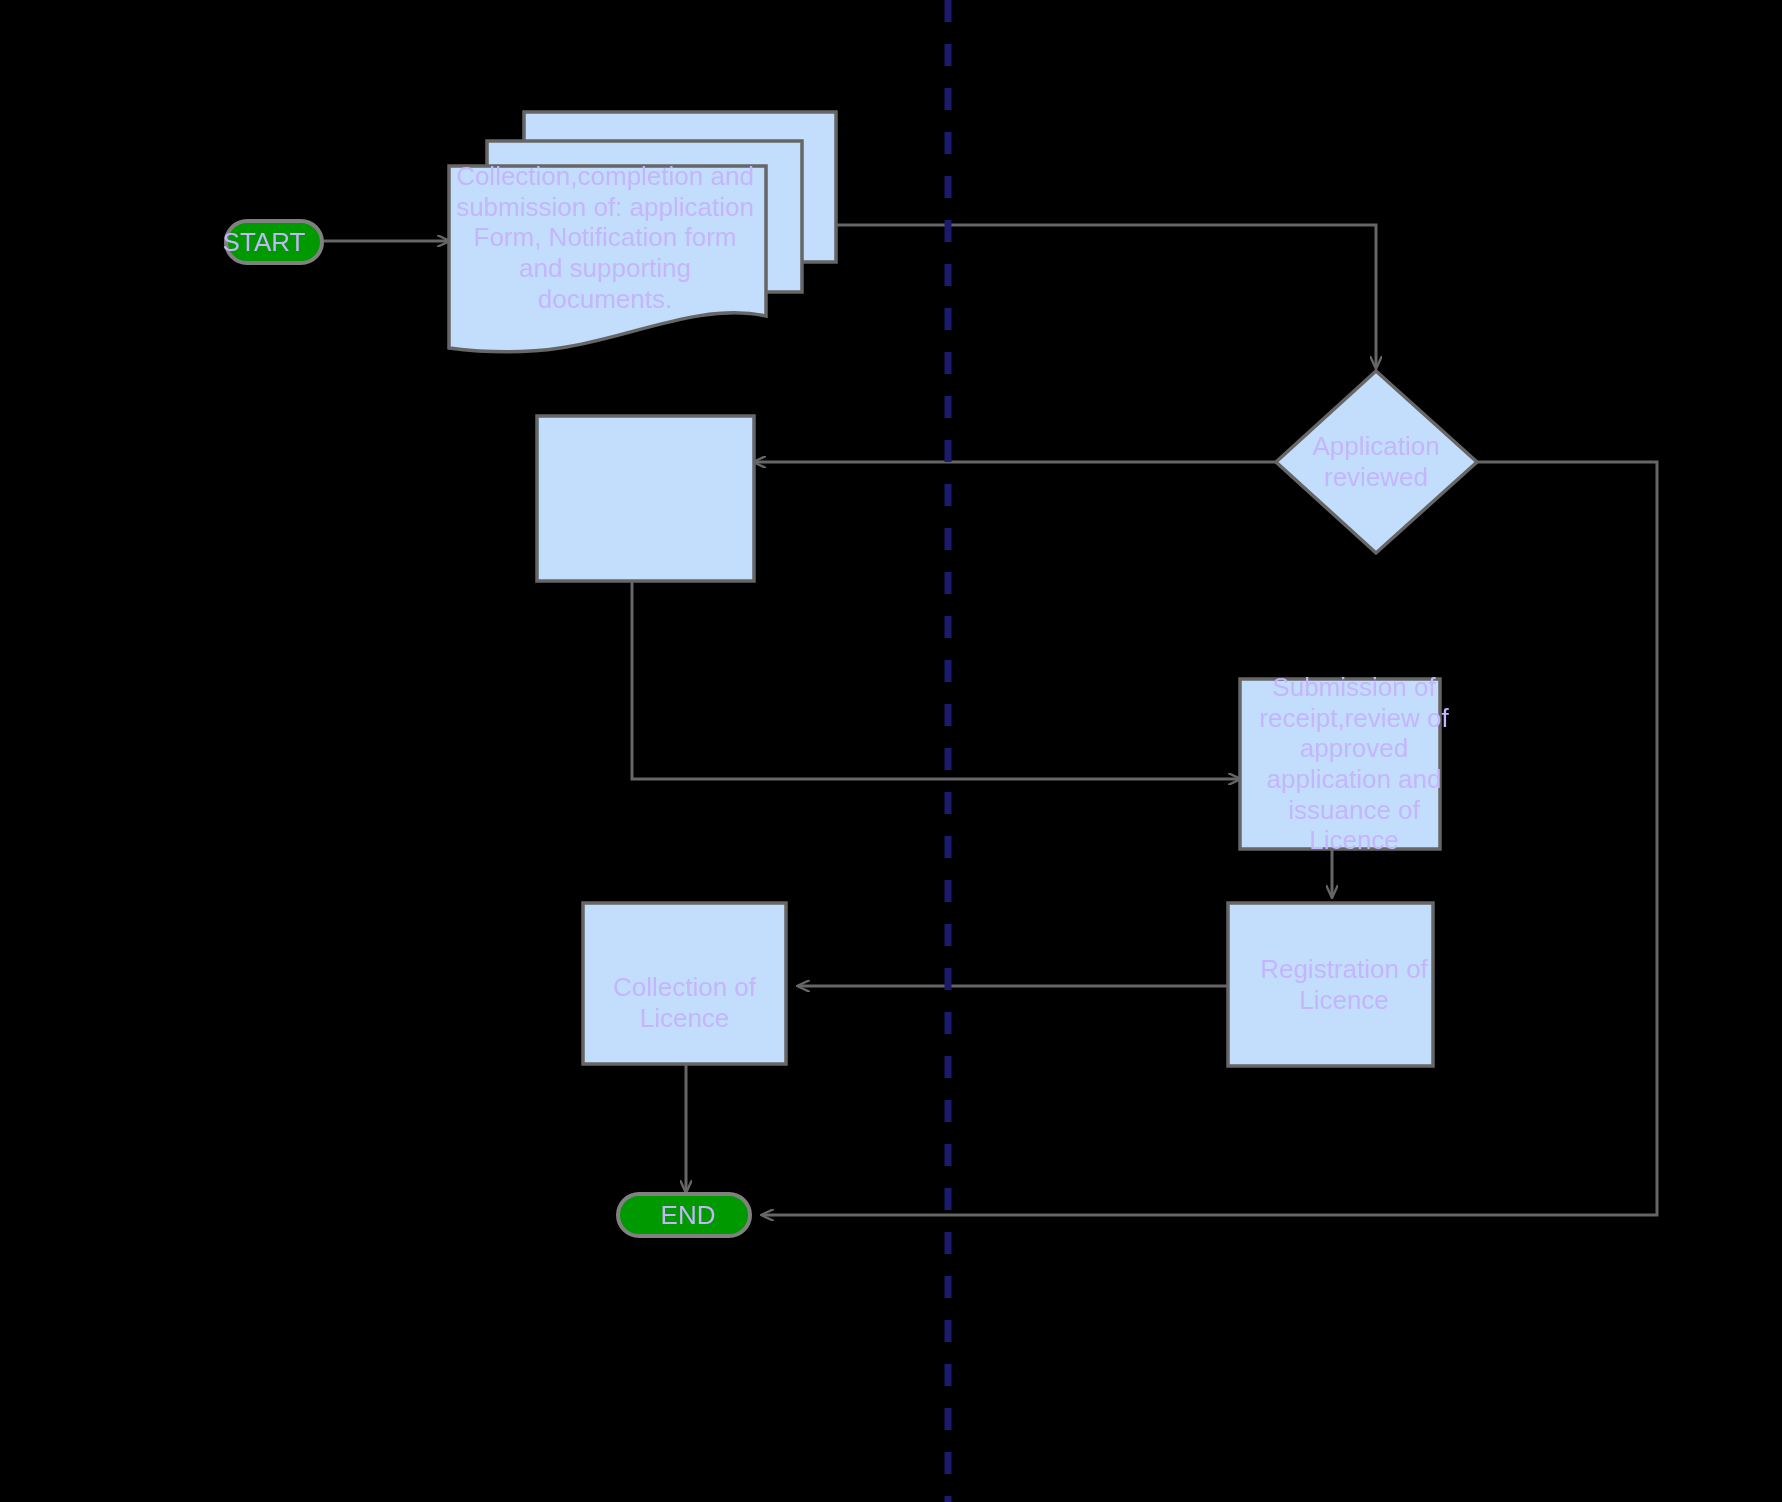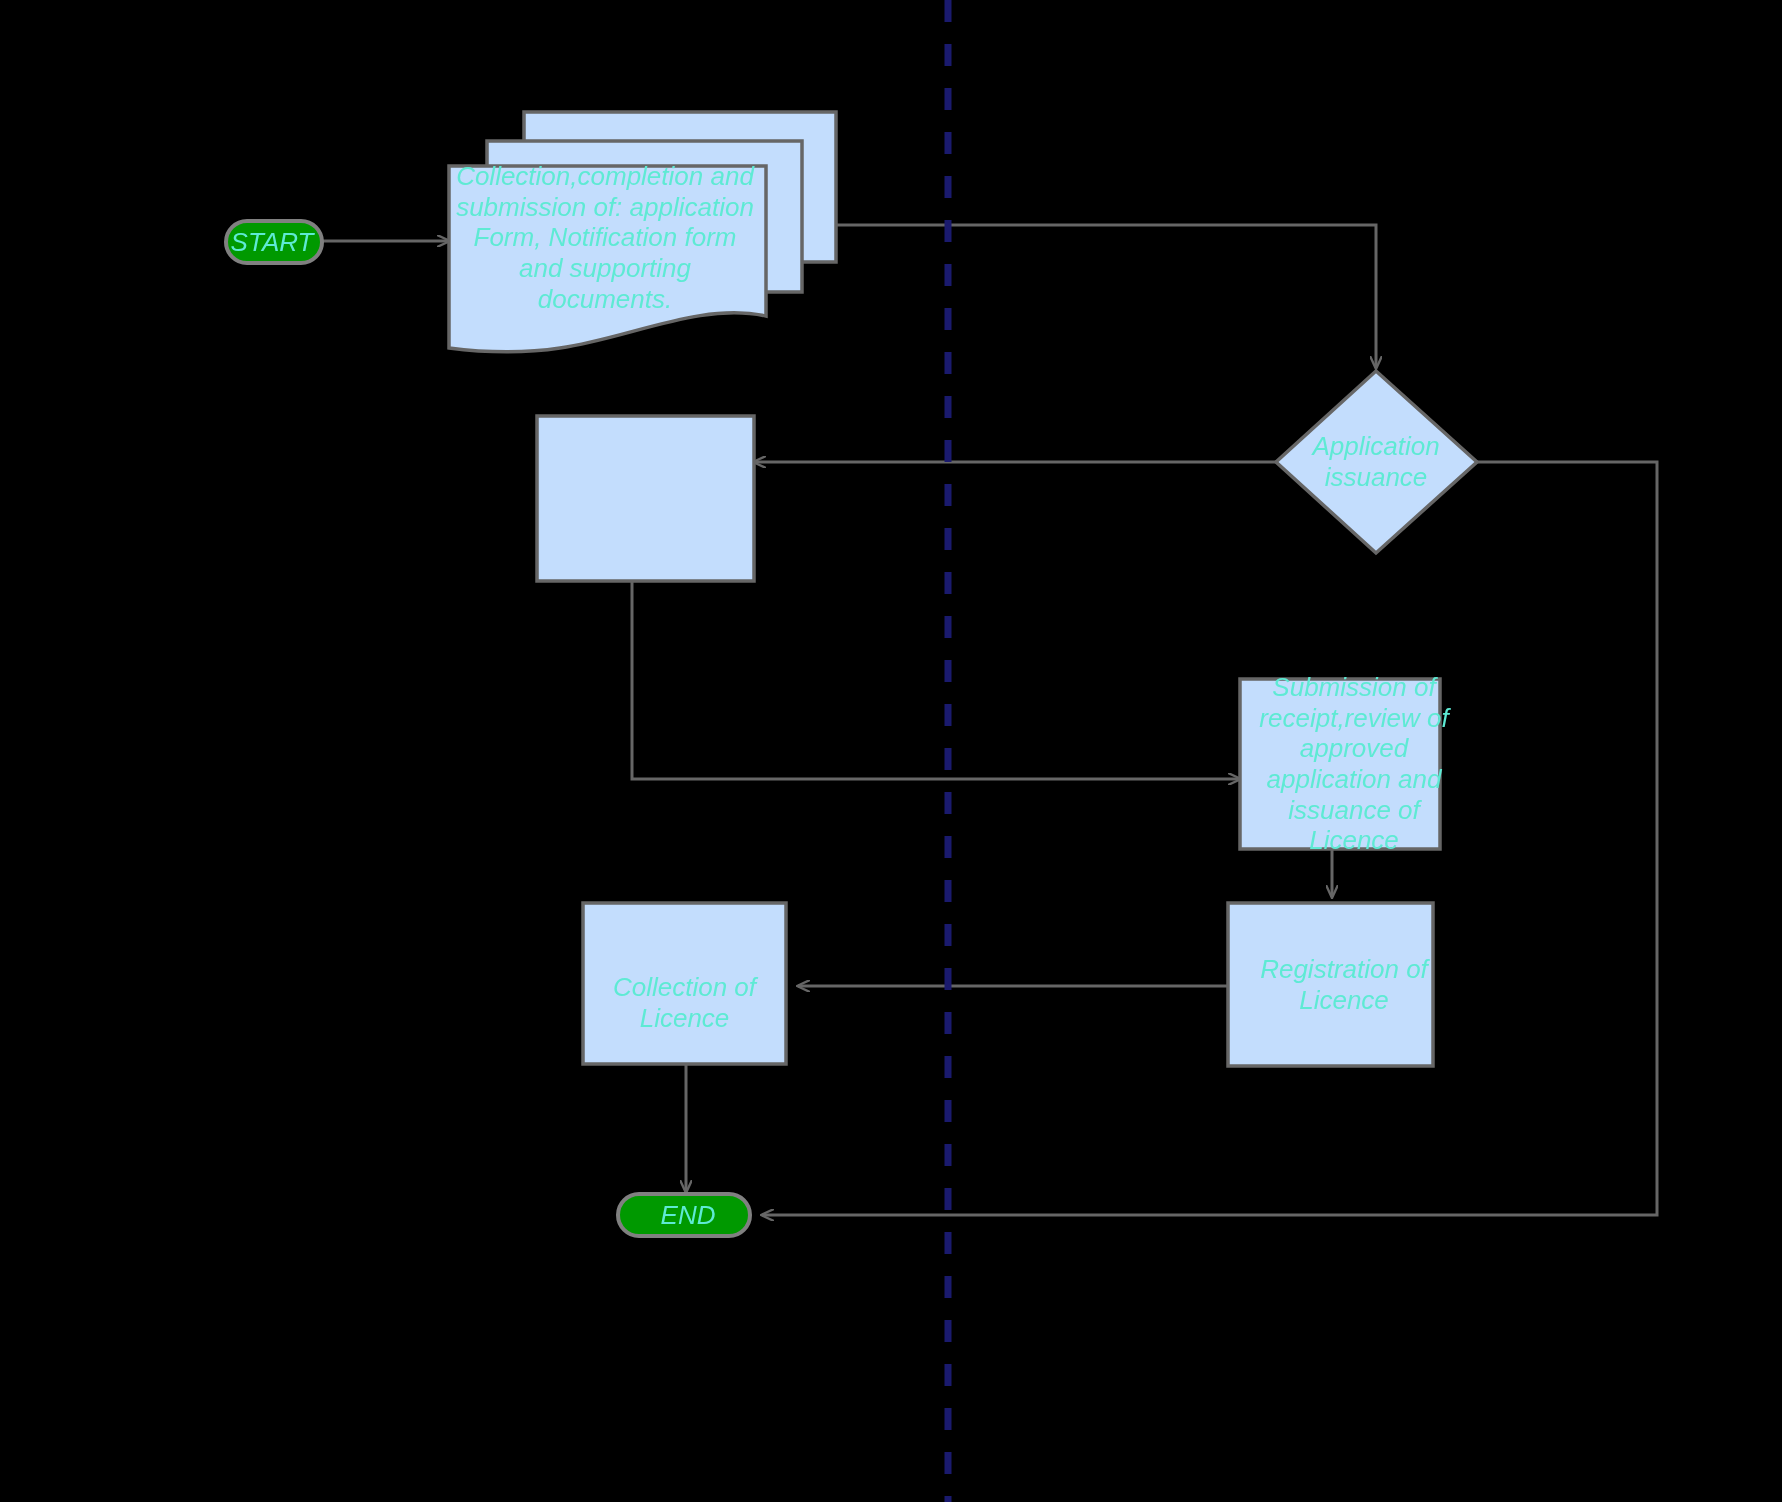--- a/index.html
+++ b/index.html
@@ -23,24 +23,23 @@
     width: 1782px;
     height: 1502px;
   }
   .node-label {
     position: absolute;
     display: flex;
     align-items: center;
     justify-content: center;
     text-align: center;
     pointer-events: none;
-    color: #5eead4;
+    color: #c4b5fd;
     line-height: 1.18;
     white-space: pre-line;
-    font-style: italic;
   }
   .lbl-process { font-size: 26px; }
   .lbl-terminator { font-size: 26px; }
   .lbl-doc { font-size: 26px; }
   .lbl-decision { font-size: 26px; }
 </style>
 </head>
 <body>
 
 <div id="canvas">
@@ -89,25 +88,25 @@
 
     <rect x="583" y="903" width="203" height="161" fill="#c3ddfd" stroke="#666666" stroke-width="3.5"></rect>
 
     <rect x="226" y="221" width="96" height="42" rx="21" ry="21" fill="#009900" stroke="#808080" stroke-width="4"></rect>
 
     <rect x="618" y="1194" width="132" height="42" rx="21" ry="21" fill="#009900" stroke="#808080" stroke-width="4"></rect>
 
     <line x1="948" y1="0" x2="948" y2="1502" stroke="#1a1a6e" stroke-width="7" stroke-dasharray="22 22"></line>
   </svg>
 
-  <div class="node-label lbl-terminator" style="left:234px; top:221px; width:76px; height:42px;">START</div>
+  <div class="node-label lbl-terminator" style="left:226px; top:221px; width:76px; height:42px;">START</div>
 
   <div class="node-label lbl-doc" style="left:455px; top:170px; width:300px; height:135px; white-space:normal;">Collection,completion and submission of: application Form, Notification form and supporting documents.</div>
 
-  <div class="node-label lbl-decision" style="left:1290px; top:412px; width:172px; height:100px; white-space:normal;">Application issuance</div>
+  <div class="node-label lbl-decision" style="left:1290px; top:412px; width:172px; height:100px; white-space:normal;">Application reviewed</div>
 
 
   <div class="node-label lbl-process" style="left:1243px; top:681px; width:222px; height:166px; white-space:normal;">Submission of receipt,review of approved application and issuance of Licence</div>
 
   <div class="node-label lbl-process" style="left:1230px; top:905px; width:228px; height:159px; white-space:normal;">Registration of Licence</div>
 
   <div class="node-label lbl-process" style="left:585px; top:905px; width:199px; height:195px; white-space:normal;">Collection of Licence</div>
 
   <div class="node-label lbl-terminator" style="left:618px; top:1194px; width:140px; height:42px;">END</div>
 

